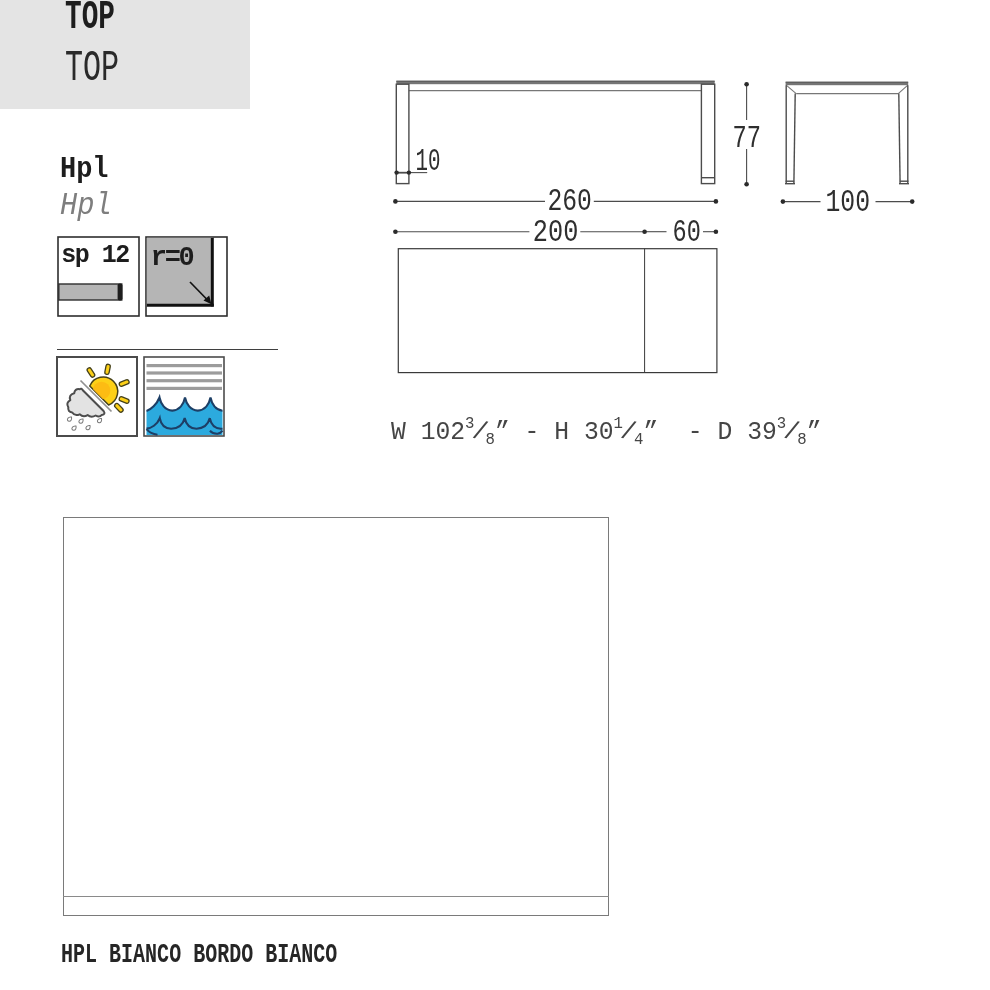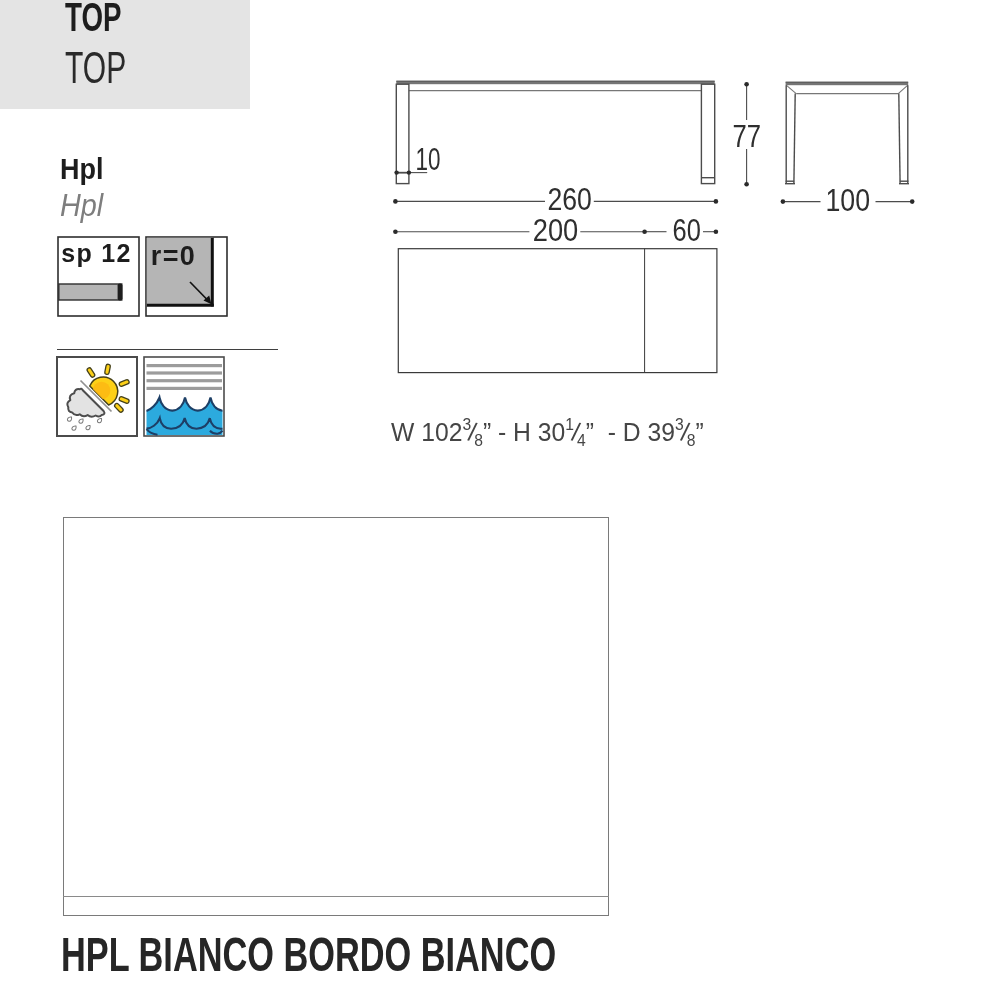--- a/index.html
+++ b/index.html
@@ -1,17 +1,17 @@
 <!DOCTYPE html>
 <html><head>
 <meta charset="utf-8">
 <style>
   html,body{margin:0;padding:0;}
   #page{position:relative;width:990px;height:990px;background:#ffffff;
-        font-family:Liberation Sans, sans-serif;overflow:hidden;}
+        font-family:Liberation Mono, monospace;overflow:hidden;}
   .abs{position:absolute;}
   .cx{display:inline-block;transform-origin:0 0;white-space:nowrap;}
   sup.fs{font-size:16.5px;vertical-align:baseline;position:relative;top:-10.5px;}
   sub.fs{font-size:16.5px;vertical-align:baseline;position:relative;top:5px;}
   .sl{display:inline-block;transform:rotate(12deg);margin:0 -2px;}
 </style>
 </head>
 <body>
 <div id="page">
 
@@ -211,17 +211,17 @@
   </svg>
 
   <div class="abs" style="left:391px;top:416.5px;font-size:26px;line-height:30px;color:#454545;">
     <span class="cx" style="transform:scaleX(0.95);">W 102<sup class="fs">3</sup><span class="sl">/</span><sub class="fs">8</sub>” - H 30<sup class="fs">1</sup><span class="sl">/</span><sub class="fs">4</sub>”&nbsp; - D 39<sup class="fs">3</sup><span class="sl">/</span><sub class="fs">8</sub>”</span>
   </div>
 
   <div class="abs" style="left:63px;top:517px;width:546px;height:399px;border:1.3px solid #7a7a7a;box-sizing:border-box;background:#ffffff;"></div>
 
   <div class="abs" style="left:63px;top:895.5px;width:546px;height:1.2px;background:#8a8a8a;"></div>
 
-  <div class="abs" style="left:60.5px;top:936.5px;font-weight:bold;font-size:48px;line-height:36px;color:#262626;">
+  <div class="abs" style="left:60.5px;top:936.5px;font-weight:bold;font-size:28px;line-height:36px;color:#262626;">
     <span class="cx" style="transform:scaleX(0.715);">HPL BIANCO BORDO BIANCO</span>
   </div>
 
 </div>
 
 </body></html>

